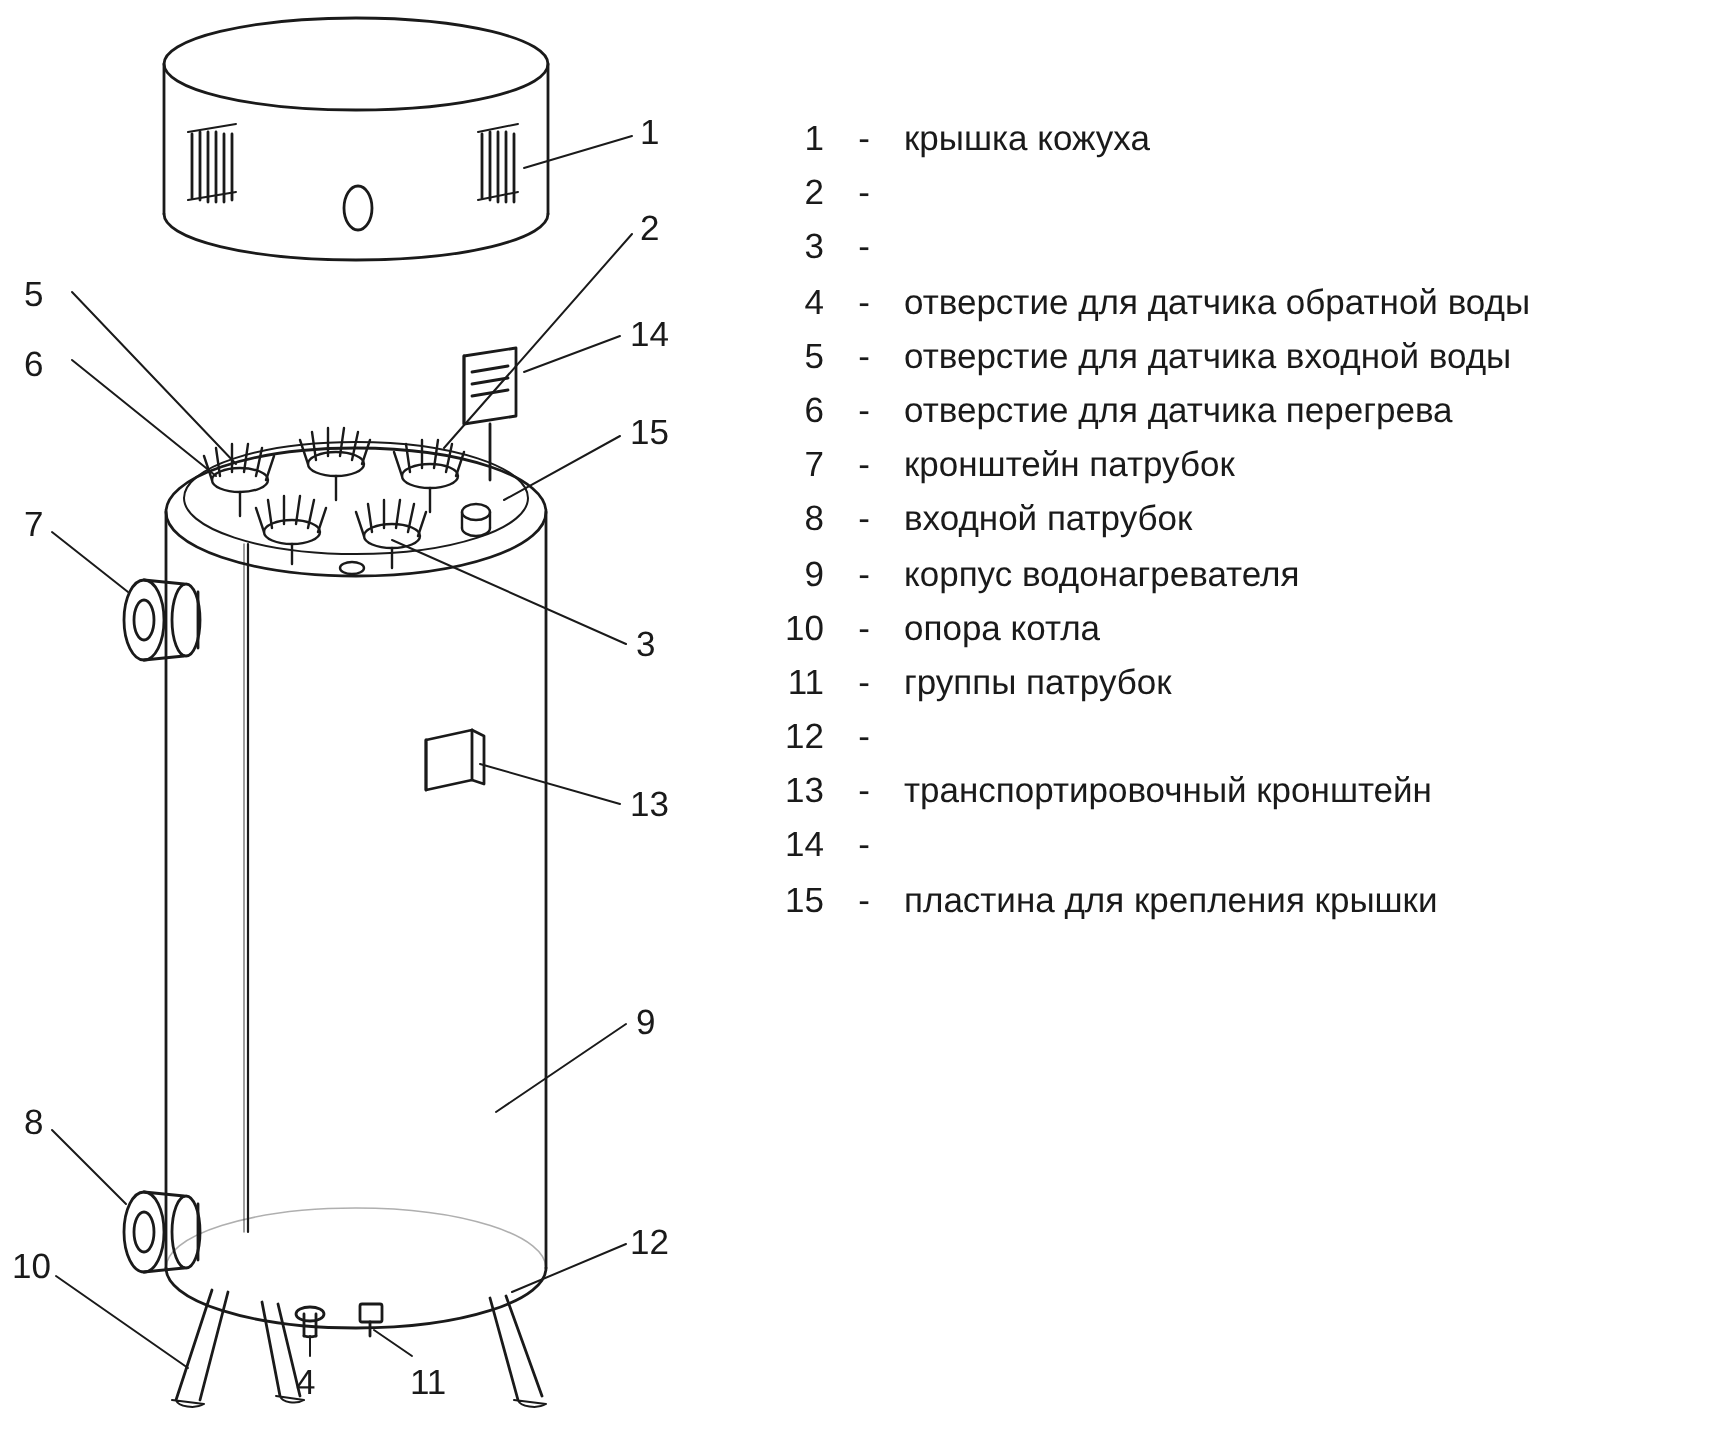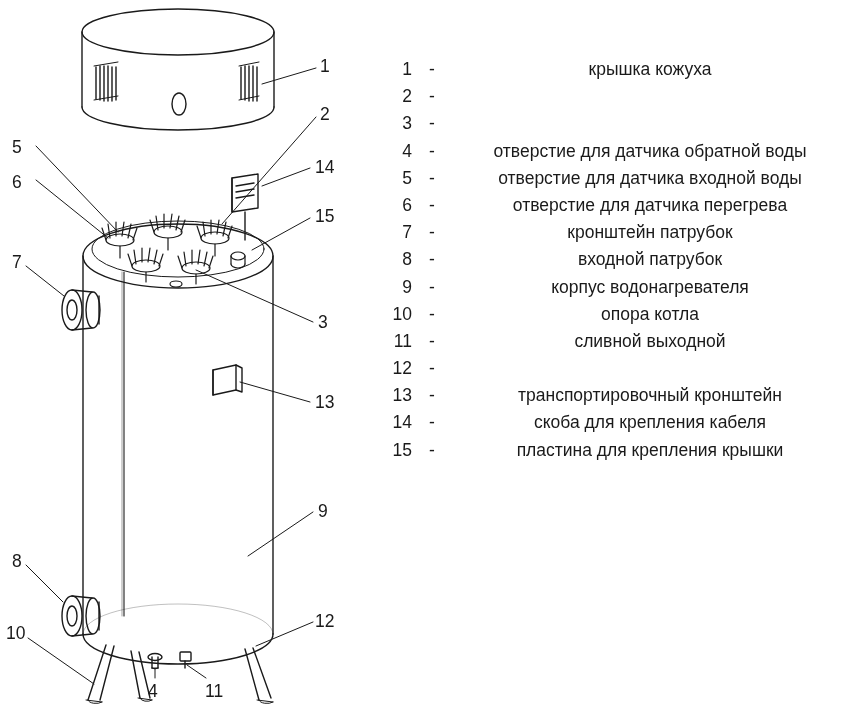--- a/index.html
+++ b/index.html
@@ -47,21 +47,20 @@
     flex: 0 0 34px;
   }
   .legend-dash {
     width: 40px;
     flex: 0 0 40px;
     text-align: center;
   }
   .legend-text {
     flex: 1 1 auto;
     white-space: nowrap;
-    text-align: center;
   }
   .callout {
     position: absolute;
     font-size: 17.5px;
     color: #1a1a1a;
   }
 </style>
 </head>
 <body>
 
@@ -281,35 +280,34 @@
       <span class="legend-text">корпус  водонагревателя</span>
     </div>
     <div class="legend-row">
       <span class="legend-num">10</span>
       <span class="legend-dash">-</span>
       <span class="legend-text">опора котла</span>
     </div>
     <div class="legend-row">
       <span class="legend-num">11</span>
       <span class="legend-dash">-</span>
-      <span class="legend-text">сливной выходной</span>
+      <span class="legend-text">группы патрубок</span>
     </div>
     <div class="legend-row">
       <span class="legend-num">12</span>
       <span class="legend-dash">-</span>
     </div>
     <div class="legend-row">
       <span class="legend-num">13</span>
       <span class="legend-dash">-</span>
       <span class="legend-text">транспортировочный кронштейн</span>
     </div>
     <div class="legend-row">
       <span class="legend-num">14</span>
       <span class="legend-dash">-</span>
-      <span class="legend-text">скоба для крепления кабеля</span>
     </div>
     <div class="legend-row">
       <span class="legend-num">15</span>
       <span class="legend-dash">-</span>
       <span class="legend-text">пластина для крепления крышки</span>
     </div>
   </div>
 
 </div>
 

